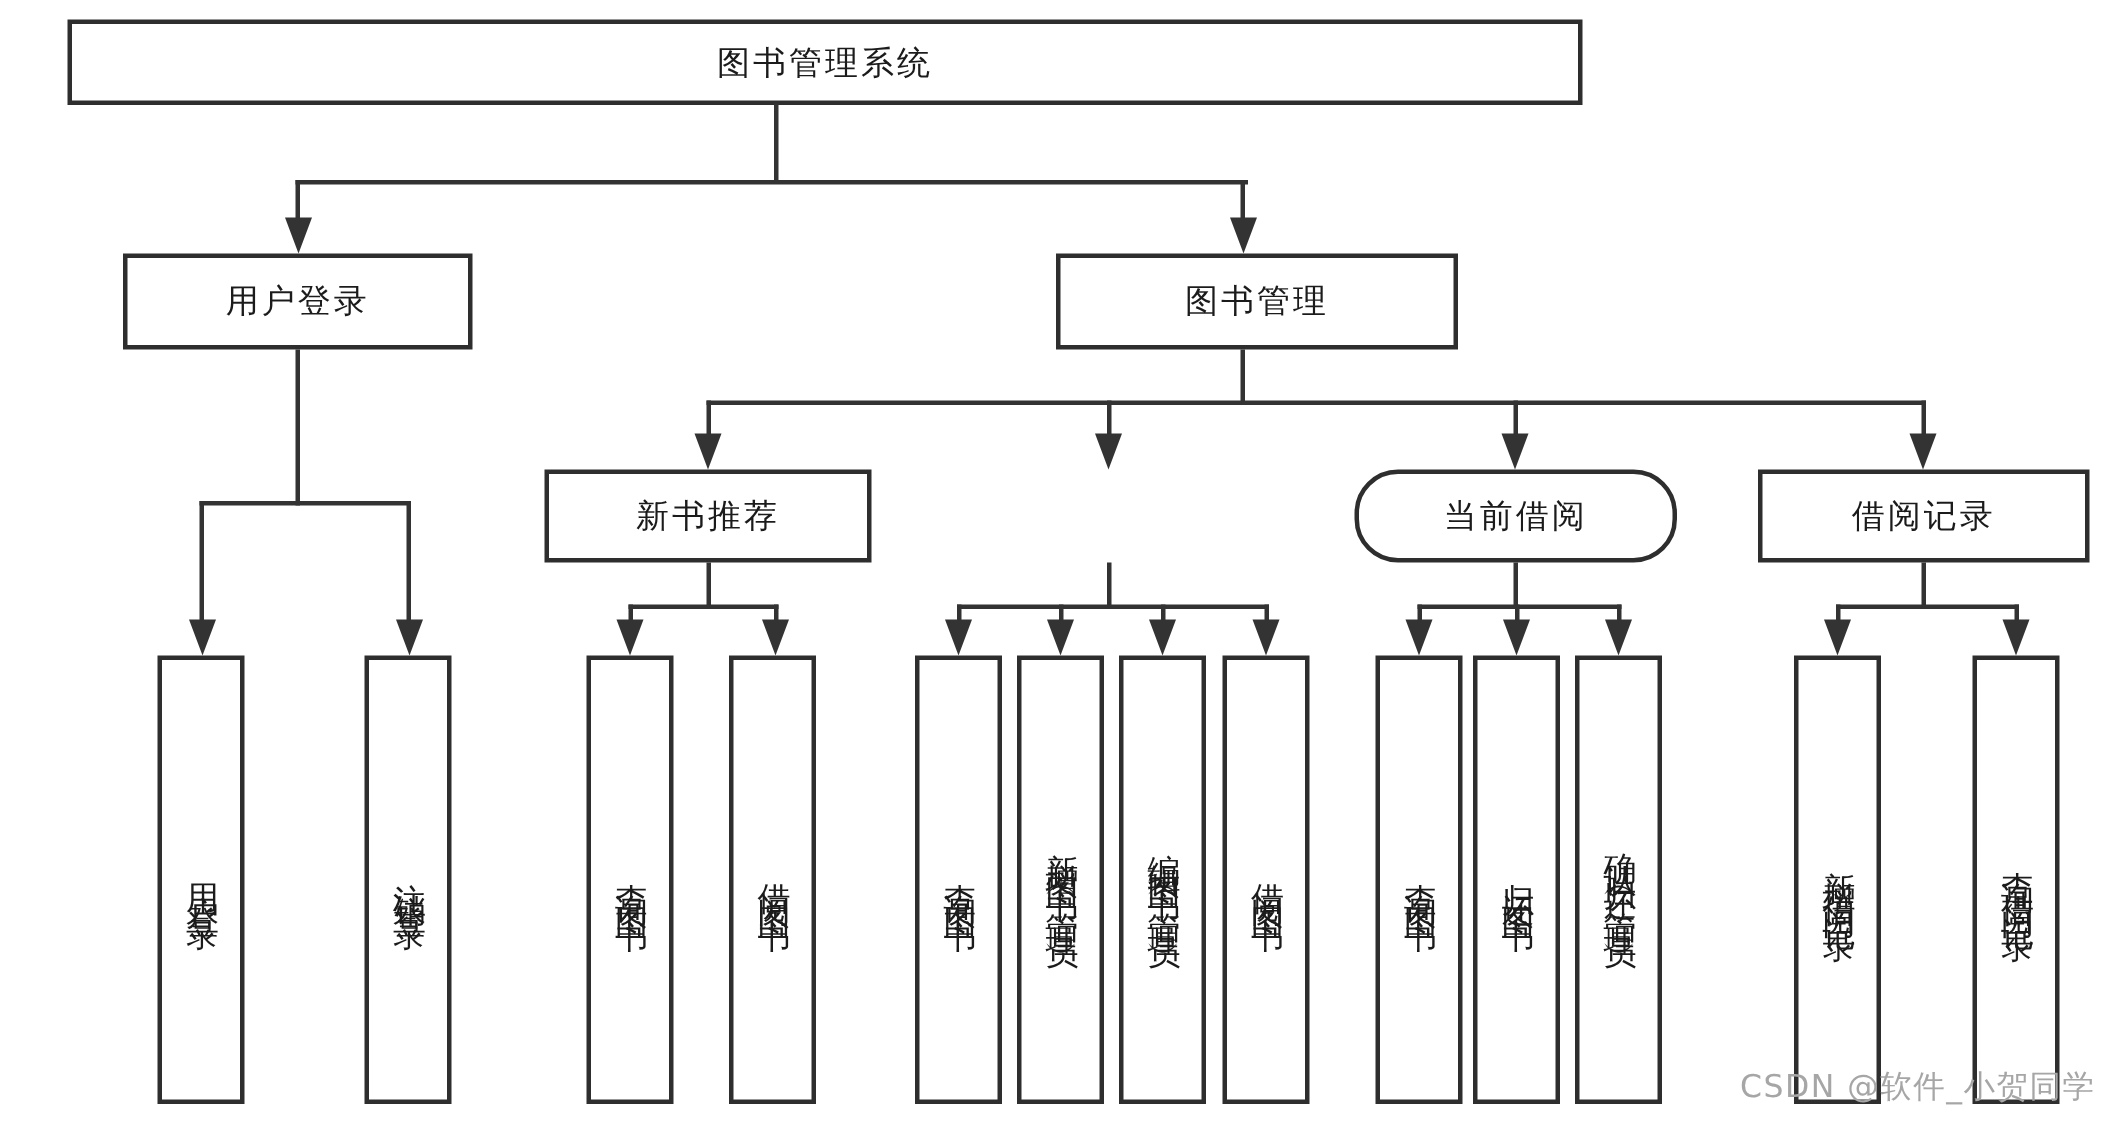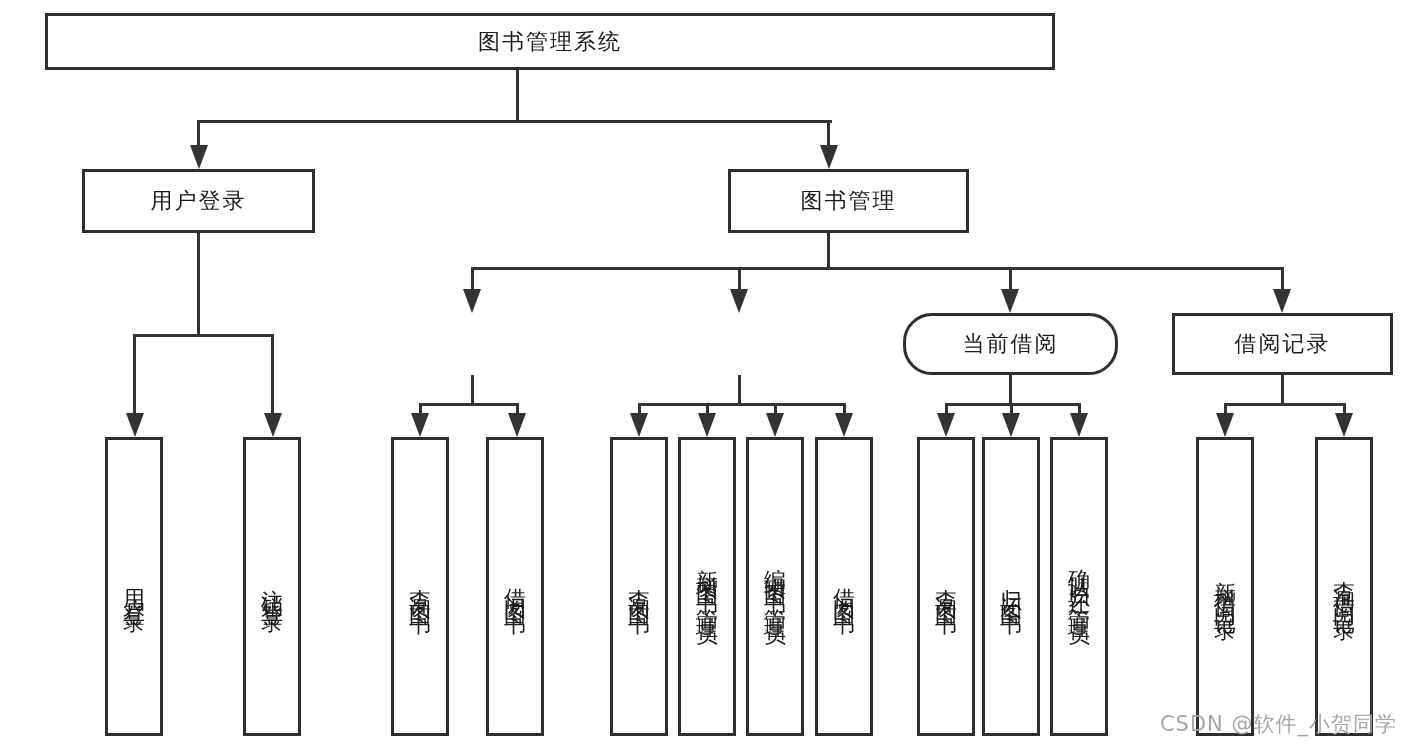--- a/index.html
+++ b/index.html
@@ -39,24 +39,27 @@
 
 <div id="stage">
 
   <div class="box" style="left:14px;top:13px;width:1010px;height:57px;margin-left:31px;">
     <span class="lbl">图书管理系统</span>
   </div>
 
   <div class="box" style="left:82px;top:169px;width:233px;height:64px;">
     <span class="lbl">用户登录</span>
   </div>
-  <div class="box" style="left:728px;top:169px;width:241px;height:64px;">
+  <div class="box" style="left:704px;top:169px;width:268px;height:64px;">
     <span class="lbl">图书管理</span>
   </div>
 
+  <div class="box" style="left:363px;top:313px;width:218px;height:62px;">
+    <span class="lbl">新书推荐</span>
+  </div>
   <div class="box" style="left:903px;top:313px;width:215px;height:62px;border-radius:29px;">
     <span class="lbl">当前借阅</span>
   </div>
   <div class="box" style="left:1172px;top:313px;width:221px;height:62px;">
     <span class="lbl">借阅记录</span>
   </div>
 
   <div class="box leaf" style="left:105px;top:437px;width:58px;height:299px;">
     <span class="lbl">用户登录</span>
   </div>

